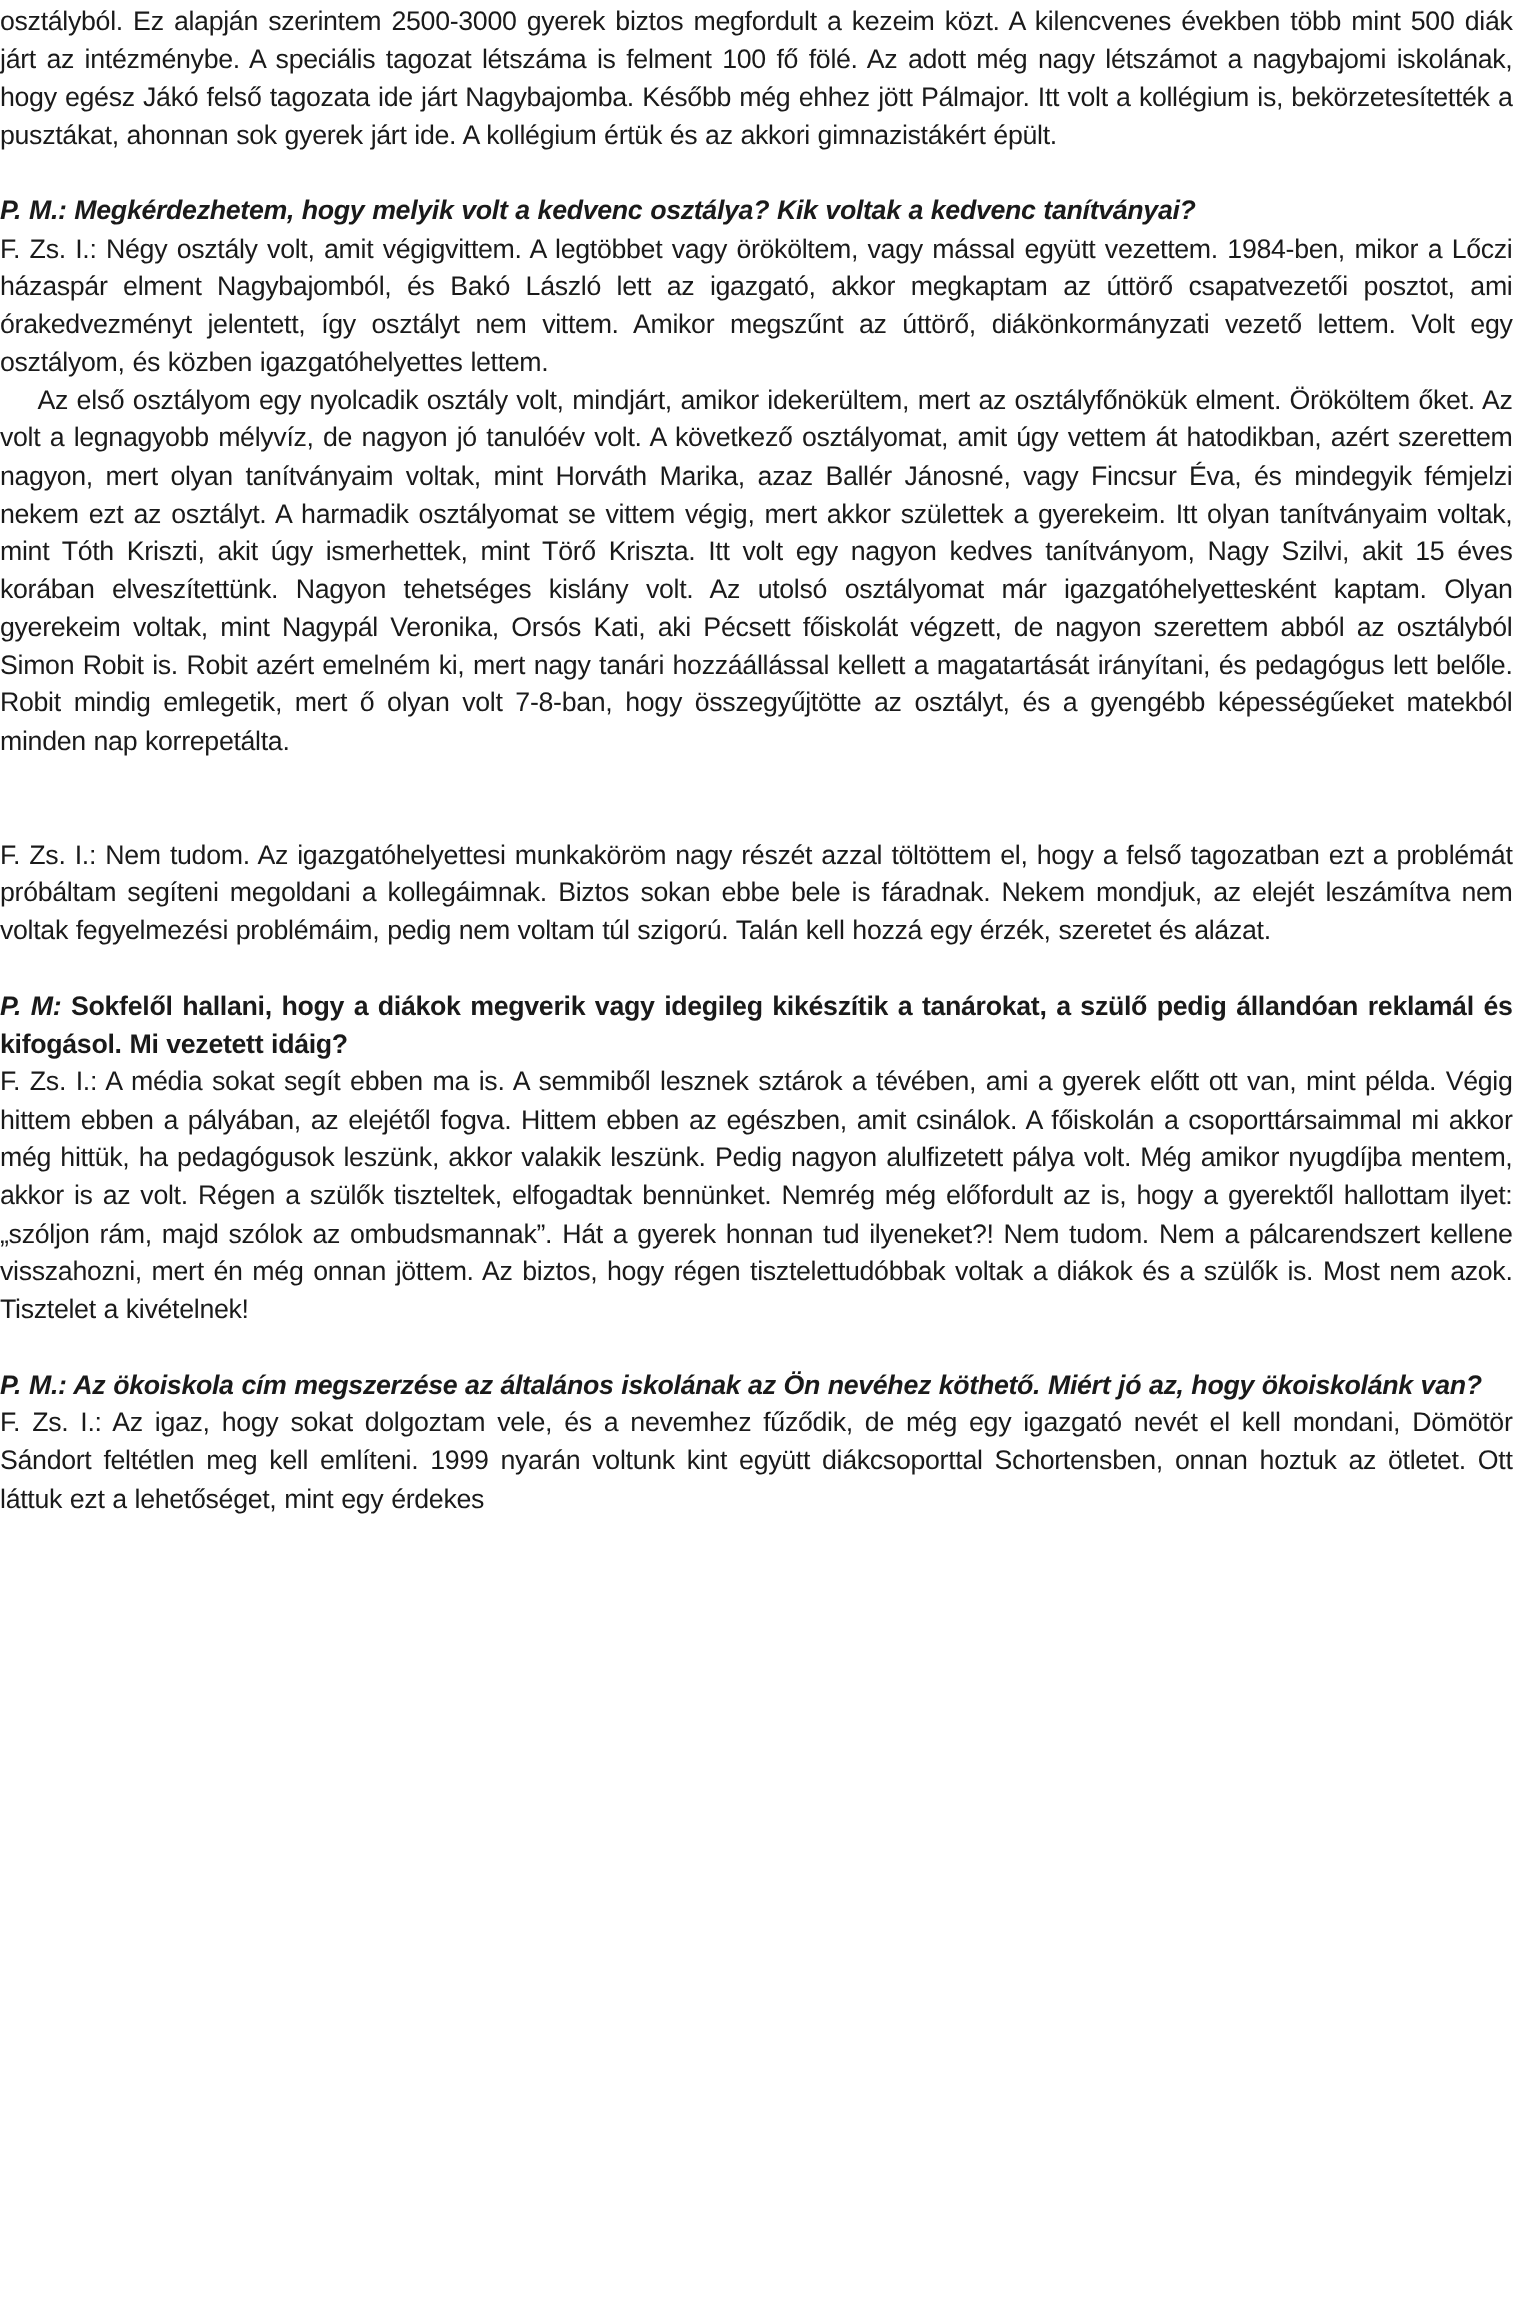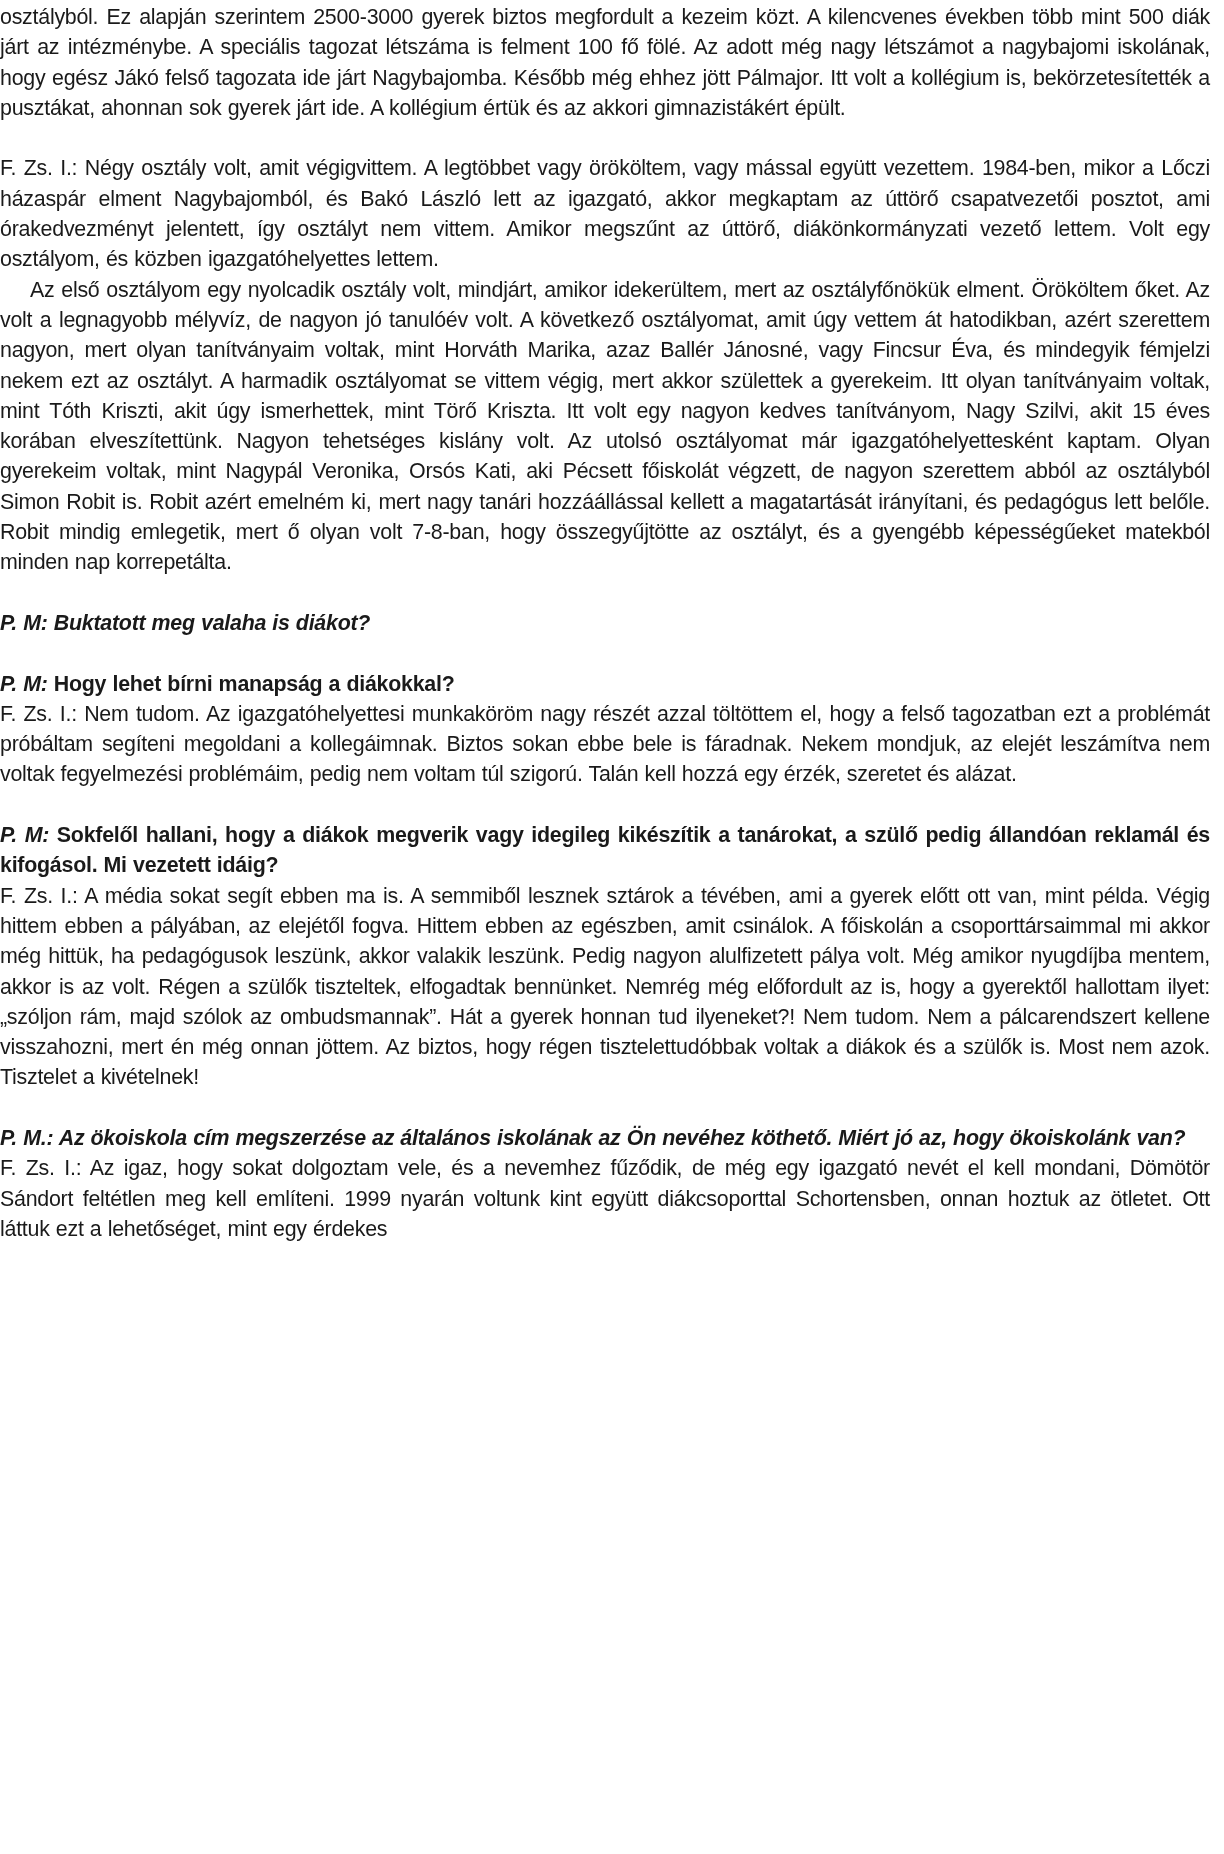--- a/index.html
+++ b/index.html
@@ -20,30 +20,29 @@
 </style>
 </head>
 <body>
 
 <div class="page">
 
   <p class="para">osztályból. Ez alapján szerintem 2500-3000 gyerek biztos megfordult a kezeim közt. A kilencvenes években több mint 500 diák járt az intézménybe. A speciális tagozat létszáma is felment 100 fő fölé. Az adott még nagy létszámot a nagybajomi iskolának, hogy egész Jákó felső tagozata ide járt Nagybajomba. Később még ehhez jött Pálmajor. Itt volt a kollégium is, bekörzetesítették a pusztákat, ahonnan sok gyerek járt ide. A kollégium értük és az akkori gimnazistákért épült.</p>
 
   <div class="gap"></div>
 
+  <p class="para q"><span>P. M.:</span><span> Megkérdezhetem, hogy melyik volt a kedvenc osztálya? Kik voltak a kedvenc tanítványai?</span></p>
   <p class="para"><span class="sp">F. Zs. I.:</span><span> Négy osztály volt, amit végigvittem. A legtöbbet vagy örököltem, vagy mással együtt vezettem. 1984-ben, mikor a Lőczi házaspár elment Nagybajomból, és Bakó László lett az igazgató, akkor megkaptam az úttörő csapatvezetői posztot, ami órakedvezményt jelentett, így osztályt nem vittem. Amikor megszűnt az úttörő, diákönkormányzati vezető lettem. Volt egy osztályom, és közben igazgatóhelyettes lettem.</span></p>
   <p class="para indent">Az első osztályom egy nyolcadik osztály volt, mindjárt, amikor idekerültem, mert az osztályfőnökük elment. Örököltem őket. Az volt a legnagyobb mélyvíz, de nagyon jó tanulóév volt. A következő osztályomat, amit úgy vettem át hatodikban, azért szerettem nagyon, mert olyan tanítványaim voltak, mint Horváth Marika, azaz Ballér Jánosné, vagy Fincsur Éva, és mindegyik fémjelzi nekem ezt az osztályt. A harmadik osztályomat se vittem végig, mert akkor születtek a gyerekeim. Itt olyan tanítványaim voltak, mint Tóth Kriszti, akit úgy ismerhettek, mint Törő Kriszta. Itt volt egy nagyon kedves tanítványom, Nagy Szilvi, akit 15 éves korában elveszítettünk. Nagyon tehetséges kislány volt. Az utolsó osztályomat már igazgatóhelyettesként kaptam. Olyan gyerekeim voltak, mint Nagypál Veronika, Orsós Kati, aki Pécsett főiskolát végzett, de nagyon szerettem abból az osztályból Simon Robit is. Robit azért emelném ki, mert nagy tanári hozzáállással kellett a magatartását irányítani, és pedagógus lett belőle. Robit mindig emlegetik, mert ő olyan volt 7-8-ban, hogy összegyűjtötte az osztályt, és a gyengébb képességűeket matekból minden nap korrepetálta.</p>
 
   <div class="gap"></div>
 
-  <p class="para q"><span>P. M:</span><span> Buktatott meg valaha is diákot?</span></p>
 
   <div class="gap"></div>
 
-  <p class="para q-upright"><span class="sp-q">P. M:</span><span> Hogy lehet bírni manapság a diákokkal?</span></p>
   <p class="para"><span class="sp">F. Zs. I.:</span><span> Nem tudom. Az igazgatóhelyettesi munkaköröm nagy részét azzal töltöttem el, hogy a felső tagozatban ezt a problémát próbáltam segíteni megoldani a kollegáimnak. Biztos sokan ebbe bele is fáradnak. Nekem mondjuk, az elejét leszámítva nem voltak fegyelmezési problémáim, pedig nem voltam túl szigorú.  Talán kell hozzá egy érzék, szeretet és alázat.</span></p>
 
   <div class="gap"></div>
 
   <p class="para q-upright"><span class="sp-q">P. M:</span><span> Sokfelől hallani, hogy a diákok megverik vagy idegileg kikészítik a tanárokat, a szülő pedig állandóan reklamál és kifogásol. Mi vezetett idáig?</span></p>
   <p class="para"><span class="sp">F. Zs. I.:</span><span> A média sokat segít ebben ma is. A semmiből lesznek sztárok a tévében, ami a gyerek előtt ott van, mint példa. Végig hittem ebben a pályában, az elejétől fogva. Hittem ebben az egészben, amit csinálok. A főiskolán a csoporttársaimmal mi akkor még hittük, ha pedagógusok leszünk, akkor valakik leszünk. Pedig nagyon alulfizetett pálya volt. Még amikor nyugdíjba mentem, akkor is az volt. Régen a szülők tiszteltek, elfogadtak bennünket. Nemrég még előfordult az is, hogy a gyerektől hallottam ilyet: „szóljon rám, majd szólok az ombudsmannak”. Hát a gyerek honnan tud ilyeneket?! Nem tudom. Nem a pálcarendszert kellene visszahozni, mert én még onnan jöttem. Az biztos, hogy régen tisztelettudóbbak voltak a diákok és a szülők is. Most nem azok. Tisztelet a kivételnek!</span></p>
 
   <div class="gap"></div>
 
   <p class="para q"><span>P. M.:</span><span> Az ökoiskola cím megszerzése az általános iskolának az Ön nevéhez köthető. Miért jó az, hogy ökoiskolánk van?</span></p>

